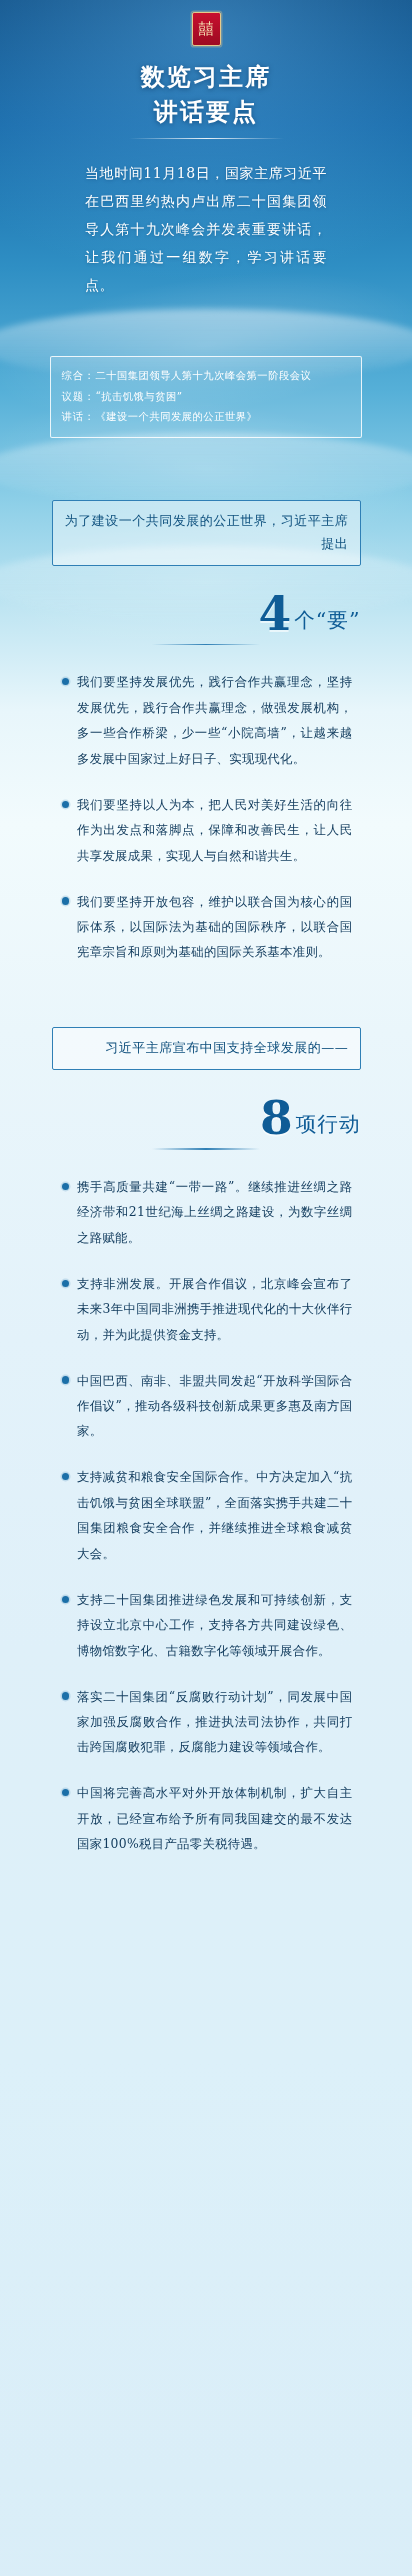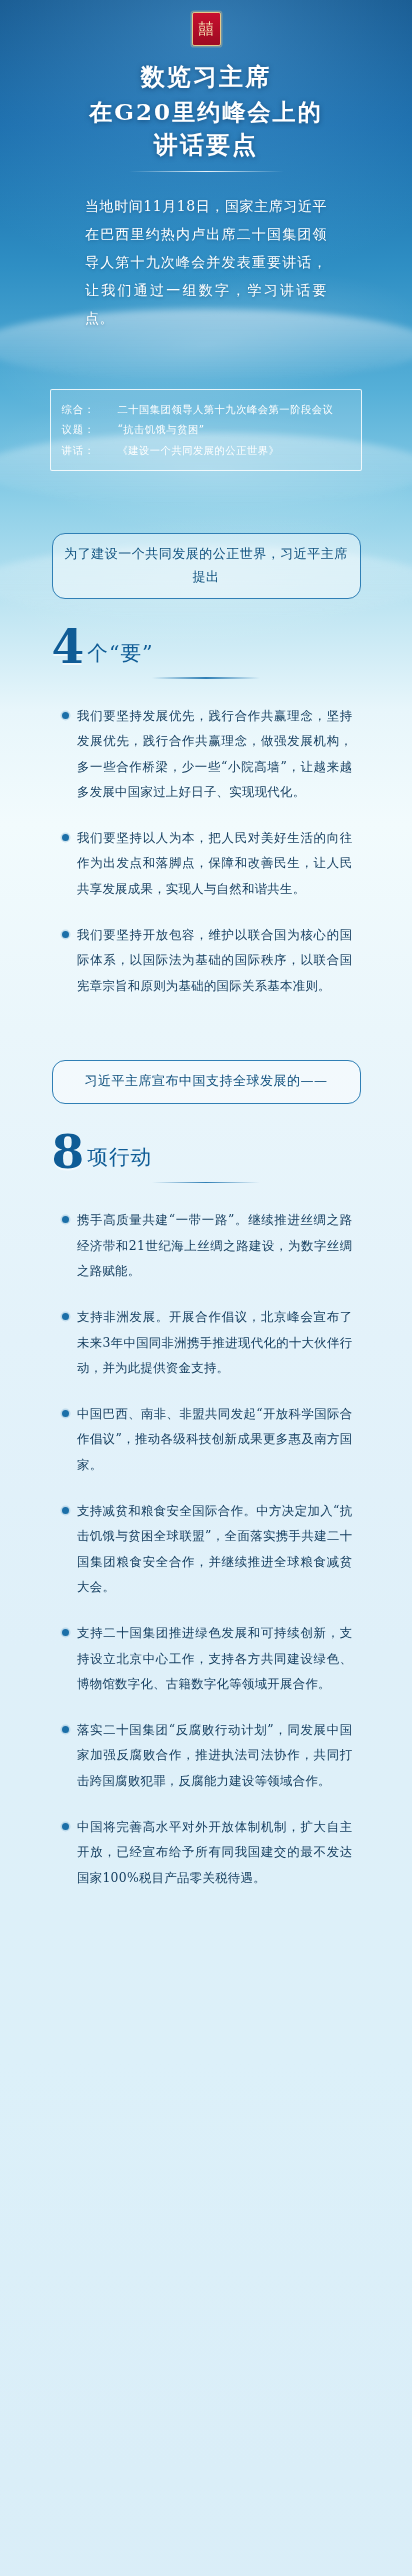--- a/index.html
+++ b/index.html
@@ -133,54 +133,54 @@
     padding: 9.3px 10.3px;
     background: rgba(255,255,255,.12);
     color: #ffffff;
     font-family: "DejaVu Serif", serif;
     font-size: 10.3px;
     line-height: 1.7;
   }
   .meta-row {
     display: flex;
     align-items: flex-start;
-    gap: 22px;
+    gap: 0;
     padding: 1.5px 0;
   }
   .meta-label {
     flex: 0 0 auto;
     letter-spacing: 1px;
     opacity: .95;
   }
   .meta-val {
     flex: 1 1 auto;
     letter-spacing: 0.5px;
   }
 
   
   .section {
     position: relative;
     margin: 62px auto 0;
     width: 309px;
   }
   .section-head {
     border: 1px solid #2f7fb5;
-    border-radius: 13px;
+    border-radius: 2px;
     padding: 9.3px 11.3px;
     color: #10527f;
     font-family: "DejaVu Serif", serif;
     font-size: 13px;
     line-height: 1.75;
     letter-spacing: 0.5px;
     background: rgba(255,255,255,.45);
-    text-align: center;
+    text-align: right;
   }
   .big-number {
     margin: 24px auto 5.2px;
-    text-align: left;
+    text-align: right;
     color: #0f5c96;
     font-family: "DejaVu Serif", serif;
   }
   .big-number .num {
     font-size: 47px;
     font-weight: bold;
     line-height: 1;
     vertical-align: -3.1px;
     text-shadow: 0 1.5px 0 rgba(255,255,255,.6);
   }
@@ -237,21 +237,20 @@
   <div class="wave w1"></div>
   <div class="wave w2"></div>
   <div class="wave w3"></div>
 
   <div class="emblem-wrap">
     <div class="emblem">囍</div>
   </div>
 
   <div class="title-block">
     <div class="title-line l1">数览习主席</div>
-    <div class="title-line l2">在G20里约峰会上的</div>
     <div class="title-line l3">讲话要点</div>
     <div class="title-rule"></div>
   </div>
 
   <div class="intro">当地时间11月18日，国家主席习近平在巴西里约热内卢出席二十国集团领导人第十九次峰会并发表重要讲话，让我们通过一组数字，学习讲话要点。</div>
 
   <div class="meta-card">
     <div class="meta-row">
       <span class="meta-label">综合：</span>
       <span class="meta-val">二十国集团领导人第十九次峰会第一阶段会议</span>

